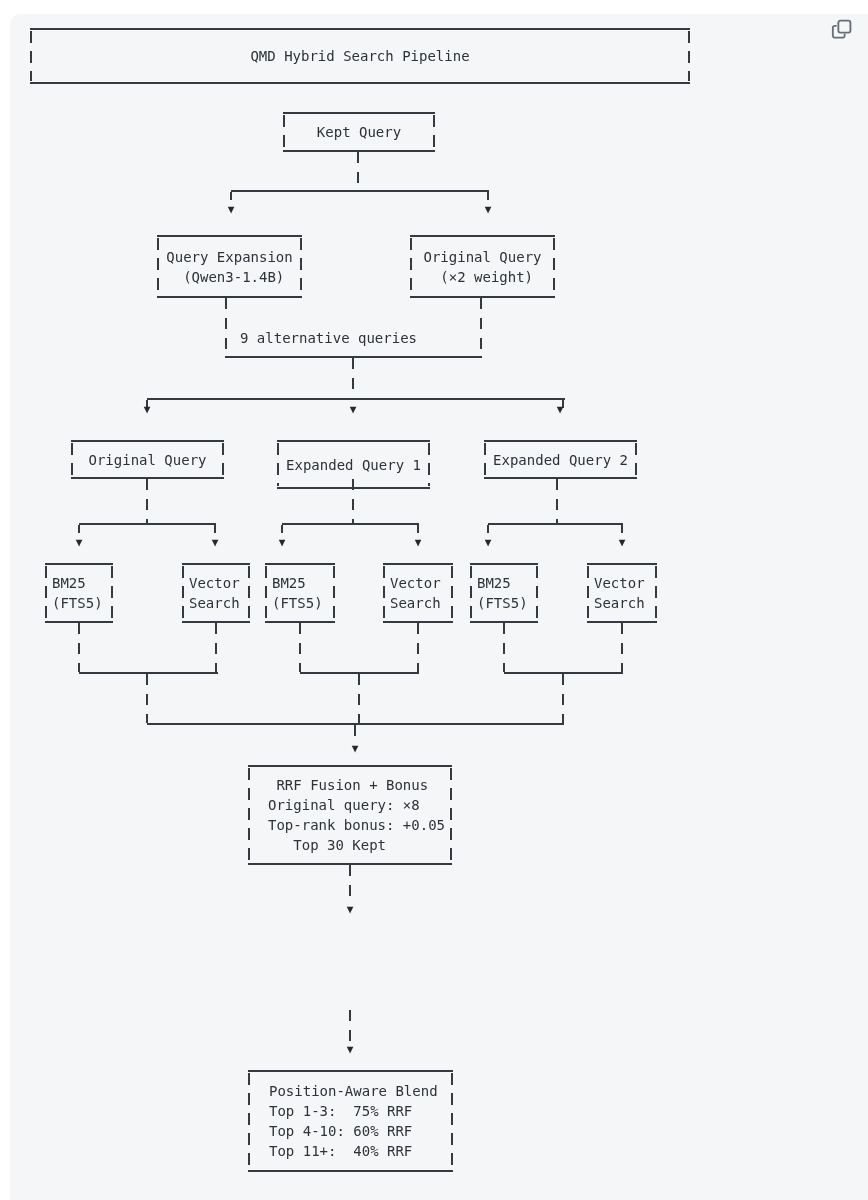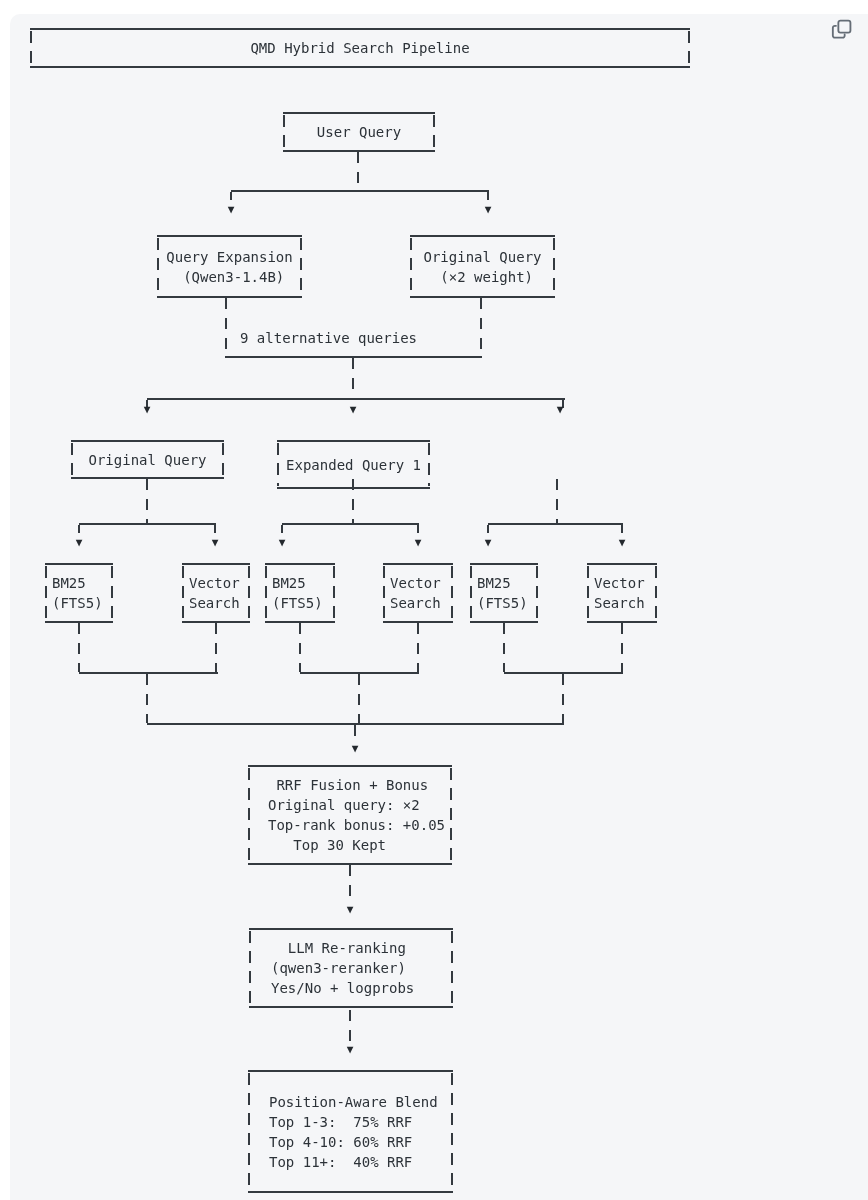--- a/index.html
+++ b/index.html
@@ -34,26 +34,26 @@
 <div id="stage">
   <div id="panel"></div>
 
   <button id="copy-btn" title="">
     <svg viewBox="0 0 16 16" width="21" height="21" fill="none" stroke="#656d76" stroke-width="1.4" stroke-linecap="round" stroke-linejoin="round">
       <path d="M3.8 5.2 H2.9 a1.5 1.5 0 0 0 -1.5 1.5 v6 a1.5 1.5 0 0 0 1.5 1.5 h6 a1.5 1.5 0 0 0 1.5 -1.5 v-0.9"></path>
       <rect x="5.6" y="1.2" width="9.2" height="9.2" rx="1.6" fill="#f5f6f8"></rect>
     </svg>
   </button>
 
-  <div class="node center" style="left:30px;top:28px;width:660px;height:40px;">
+  <div class="node center" style="left:30px;top:28px;width:660px;height:56px;">
     <span class="txt">QMD Hybrid Search Pipeline</span>
   </div>
 
   <div class="node center" style="left:283px;top:112px;width:152px;height:40px;">
-    <span class="txt">User Query</span>
+    <span class="txt">Kept Query</span>
   </div>
 
   <div class="vline" style="left:357px;top:152px;height:38px;"></div>
   <div class="hline" style="left:231px;top:190px;width:258px;"></div>
   <div class="stub" style="left:230px;top:192px;"></div>
   <div class="stub" style="left:487px;top:192px;"></div>
   <span class="arrow" style="left:231px;top:204px;">▼</span>
   <span class="arrow" style="left:488px;top:204px;">▼</span>
 
   <div class="node center" style="left:157px;top:235px;width:145px;height:63px;">
@@ -76,20 +76,23 @@
   <div class="stub" style="left:562px;top:400px;"></div>
   <span class="arrow" style="left:147px;top:404px;">▼</span>
   <span class="arrow" style="left:353px;top:404px;">▼</span>
   <span class="arrow" style="left:560px;top:404px;">▼</span>
 
   <div class="node center" style="left:71px;top:440px;width:153px;height:39px;">
     <span class="txt">Original Query</span>
   </div>
   <div class="node center" style="left:277px;top:440px;width:153px;height:49px;">
     <span class="txt">Expanded Query 1</span>
+  </div>
+  <div class="node center" style="left:484px;top:440px;width:153px;height:39px;">
+    <span class="txt">Expanded Query 2</span>
   </div>
 
   <div class="vline" style="left:146px;top:479px;height:44px;"></div>
   <div class="vline" style="left:352px;top:479px;height:44px;"></div>
   <div class="vline" style="left:556px;top:479px;height:44px;"></div>
   <div class="hline" style="left:79px;top:523px;width:137px;"></div>
   <div class="hline" style="left:282px;top:523px;width:137px;"></div>
   <div class="hline" style="left:488px;top:523px;width:135px;"></div>
   <div class="stub" style="left:78px;top:525px;"></div>
   <div class="stub" style="left:214px;top:525px;"></div>
@@ -140,36 +143,31 @@
   <div class="hline" style="left:504px;top:672px;width:119px;"></div>
   <div class="vline" style="left:146px;top:674px;height:49px;"></div>
   <div class="vline" style="left:358px;top:674px;height:49px;"></div>
   <div class="vline" style="left:562px;top:674px;height:49px;"></div>
   <div class="hline" style="left:147px;top:723px;width:417px;"></div>
   <div class="vline" style="left:354px;top:725px;height:17px;"></div>
   <span class="arrow" style="left:355px;top:743px;">▼</span>
 
   <div class="node pre" style="left:248px;top:765px;width:204px;height:100px;padding-left:20px;">
     <span class="txt"> RRF Fusion + Bonus
-Original query: ×2
+Original query: ×8
 Top-rank bonus: +0.05
    Top 30 Kept</span>
   </div>
 
   <div class="vline" style="left:349px;top:865px;height:36px;"></div>
   <span class="arrow" style="left:350px;top:904px;">▼</span>
 
-  <div class="node pre" style="left:249px;top:928px;width:204px;height:80px;padding-left:22px;">
-    <span class="txt">  LLM Re-ranking
-(qwen3-reranker)
-Yes/No + logprobs</span>
-  </div>
 
   <div class="vline" style="left:349px;top:1010px;height:33px;"></div>
   <span class="arrow" style="left:350px;top:1044px;">▼</span>
 
-  <div class="node pre" style="left:248px;top:1070px;width:205px;height:123px;padding-left:21px;">
+  <div class="node pre" style="left:248px;top:1070px;width:205px;height:102px;padding-left:21px;">
     <span class="txt">Position-Aware Blend
 Top 1-3:  75% RRF
 Top 4-10: 60% RRF
 Top 11+:  40% RRF</span>
   </div>
 </div>
 
 </body></html>

